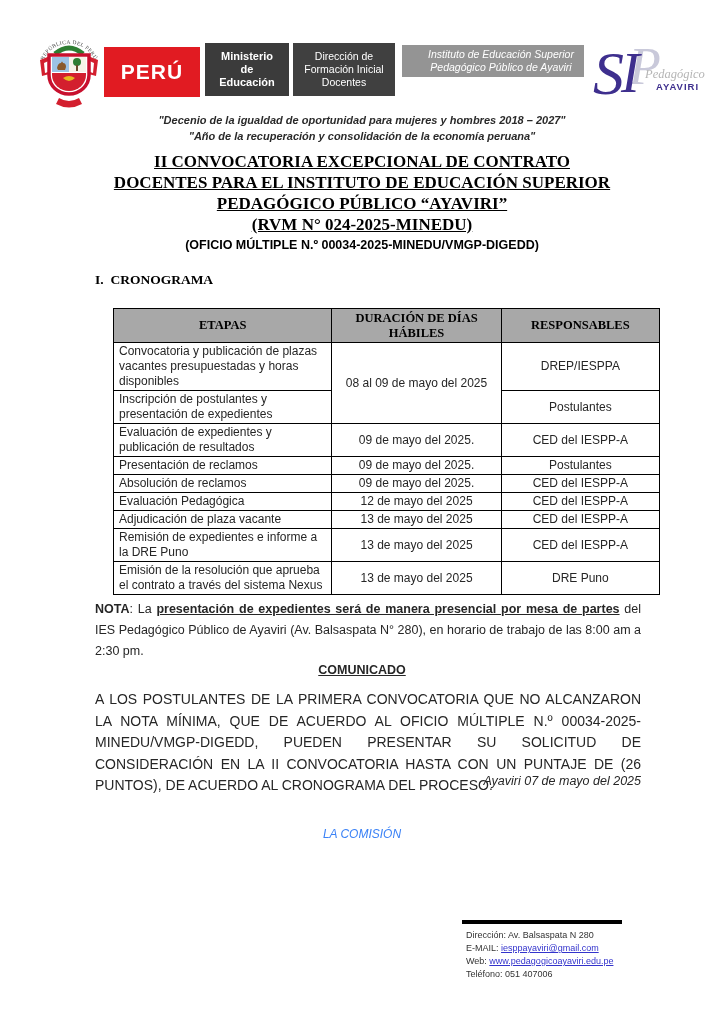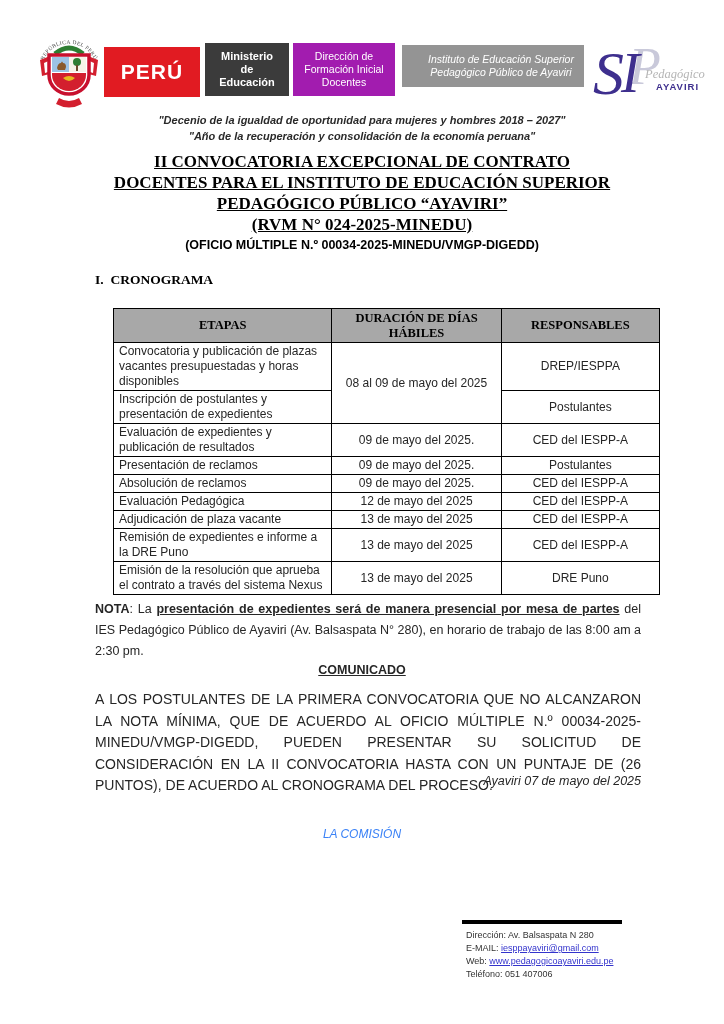--- a/index.html
+++ b/index.html
@@ -13,23 +13,23 @@
   .emblem{position:absolute;left:0;top:0;width:68px;height:80px;}
   .hblock{
     position:absolute;display:flex;align-items:center;justify-content:center;
     text-align:center;color:#fff;box-sizing:border-box;
   }
   .hblock .txt{white-space:pre-line;}
   .blk-red{left:69px;top:17px;width:96px;height:50px;background:#e11b22;}
   .blk-red .txt{font-size:21px;font-weight:bold;letter-spacing:1px;}
   .blk-dark{left:170px;top:13px;width:84px;height:53px;background:#3b3b3b;}
   .blk-dark .txt{font-size:11px;font-weight:bold;line-height:13px;}
-  .blk-gray1{left:258px;top:13px;width:102px;height:53px;background:#a21caf;}
+  .blk-gray1{left:258px;top:13px;width:102px;height:53px;background:#404040;}
   .blk-gray1 .txt{font-size:10.5px;line-height:13px;}
-  .blk-gray2{left:367px;top:15px;width:182px;height:42px;background:#949494;padding-left:16px;}
+  .blk-gray2{left:367px;top:15px;width:182px;height:32px;background:#949494;padding-left:16px;}
   .blk-gray2 .txt{font-size:10.5px;line-height:13px;font-style:italic;}
   .logo{position:absolute;left:558px;top:2px;width:118px;height:76px;}
   
   .quotes{position:absolute;top:112px;left:0;width:724px;text-align:center;
     font-size:11px;font-weight:bold;font-style:italic;line-height:16px;color:#2a2a2a;}
   
   .title{position:absolute;top:151px;left:82px;width:560px;text-align:center;
     font-family:"Liberation Serif",serif;color:#000;}
   .title .tline{font-size:17px;font-weight:bold;line-height:21px;text-decoration:underline;}
   .title .oficio{margin-top:3px;font-family:"Liberation Sans",sans-serif;

